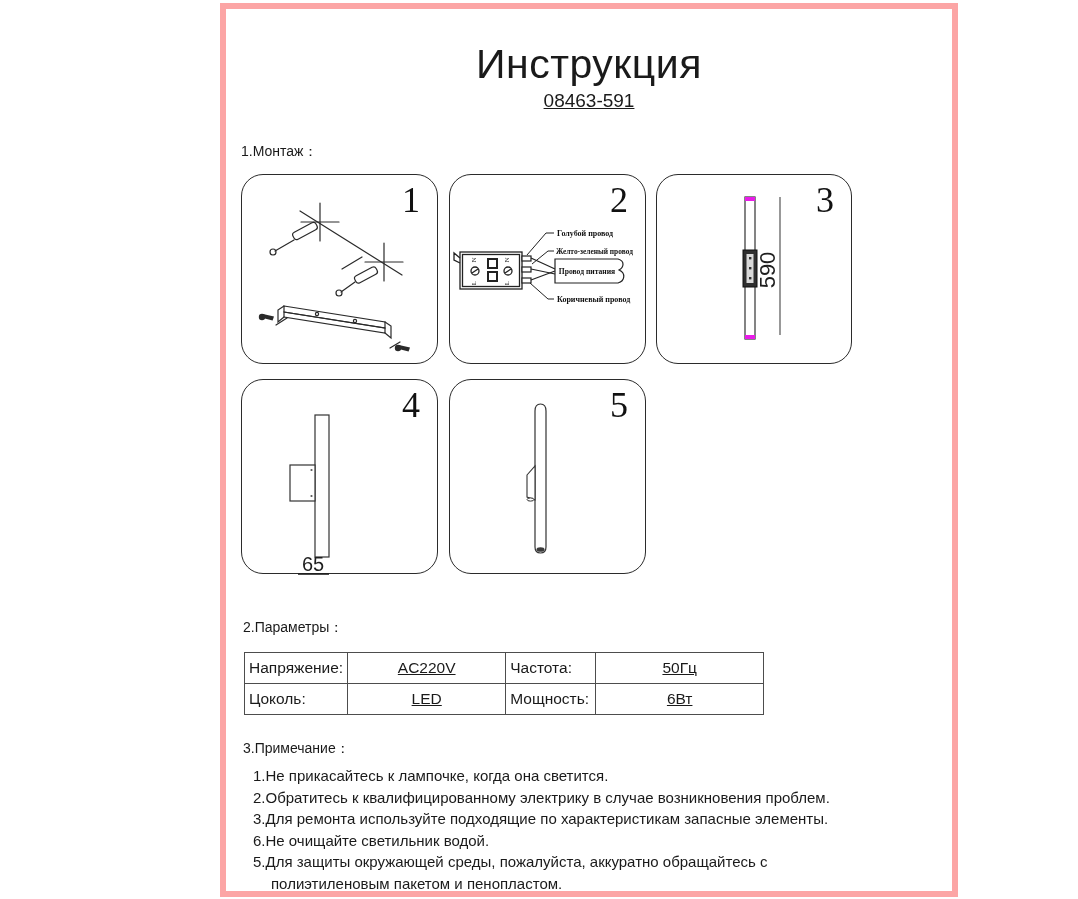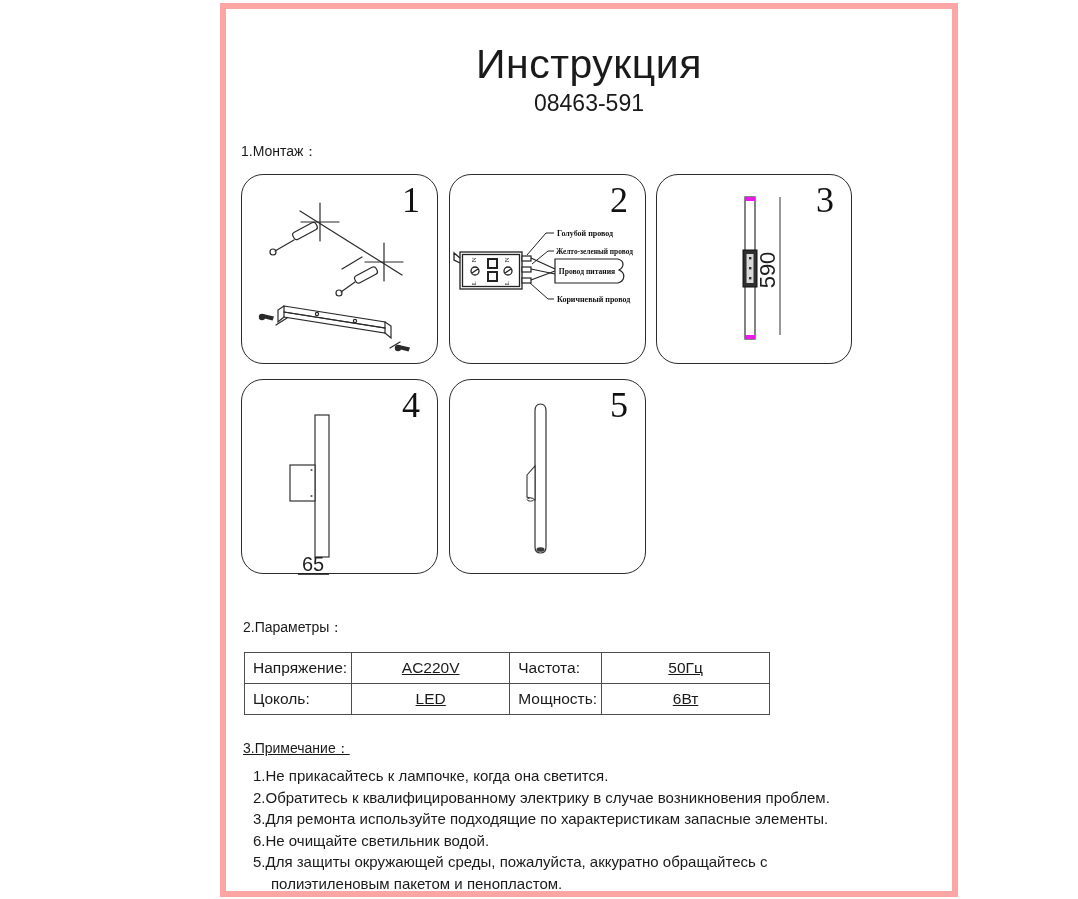--- a/index.html
+++ b/index.html
@@ -3,41 +3,41 @@
 <meta charset="utf-8">
 <style>
   * { margin:0; padding:0; box-sizing:border-box; }
   html,body { width:1078px; height:899px; background:#ffffff; overflow:hidden;
               font-family:"Liberation Sans", sans-serif; color:#1a1a1a; }
   .page { position:absolute; left:220px; top:3px; width:738px; height:894px;
           background:#fff; border:6px solid #fca5a5; }
   .title { position:absolute; top:32px; left:0; width:100%; text-align:center;
            font-size:41px; letter-spacing:.5px; }
   .model { position:absolute; top:81px; left:0; width:100%; text-align:center;
-           font-size:23px; }
+           font-size:19px;text-decoration:underline; }
   .sec-heading { position:absolute; font-size:14px; }
   .h-montage  { left:15px; top:134px; }
   .h-params   { left:17px; top:610px; }
-  .h-notes    { left:17px; top:731px;text-decoration:underline; }
+  .h-notes    { left:17px; top:731px; }
 
   .panel { position:absolute; width:197px; height:190px; border:1.6px solid #2b2b2b;
            border-radius:22px; background:#fff; }
   .panel svg { position:absolute; left:0; top:0; }
   .p1 { left:15px;  top:165px; }
   .p2 { left:223px; top:165px; }
   .p3 { left:430px; top:165px; width:196px; }
   .p4 { left:15px;  top:370px; height:195px; }
   .p5 { left:223px; top:370px; height:195px; }
   .panel-num { position:absolute; top:4px; right:17px; font-family:"Liberation Serif", serif;
                font-size:36px; color:#111; }
 
   .params-table { position:absolute; left:18px; top:643px; border-collapse:collapse;
                   font-size:15.5px; table-layout:fixed; }
   .params-table td { border:1.6px solid #4d4d4d; height:31px; padding:0 4px; }
-  td.k { text-align:left;padding-left:8px; }
+  td.k { text-align:left; }
   td.v { text-align:center;text-decoration:underline; }
   .c1 { width:94px; } .c2 { width:158px; } .c3 { width:90px; } .c4 { width:168px;margin-top:36px; }
 
   .notes { position:absolute; left:27px; top:756px; width:580px;
            font-size:15px; line-height:21.5px; }
   .note  { padding-left:18px; text-indent:-18px; }
 
   .t-wire { font-family:"Liberation Serif", serif; font-size:8px; font-weight:700; fill:#111; }
   .t-nl   { font-family:"Liberation Serif", serif; font-size:7px; fill:#111; text-anchor:middle; }
   .t-dim  { font-family:"Liberation Sans", sans-serif; fill:#1f1f1f; }

